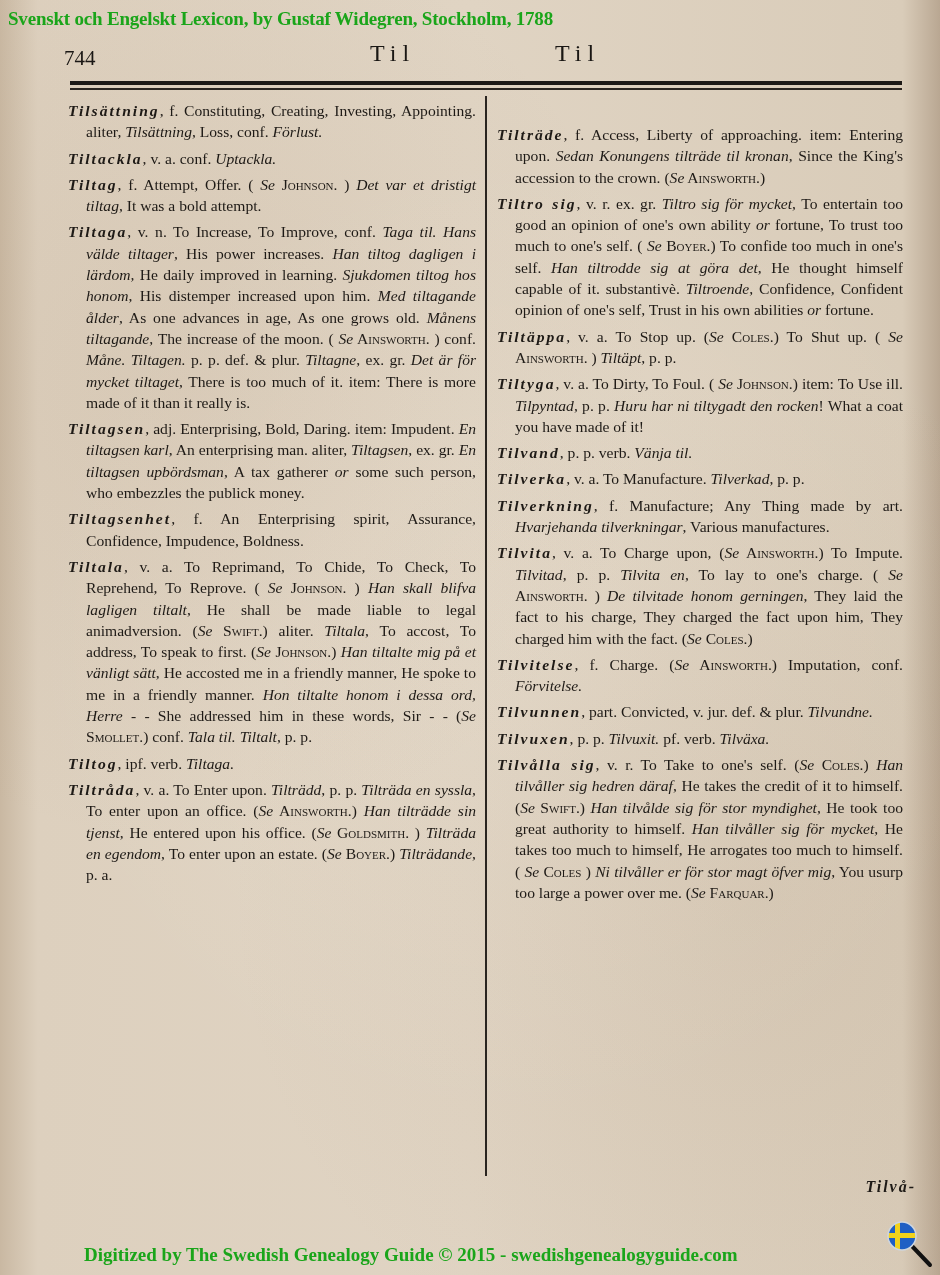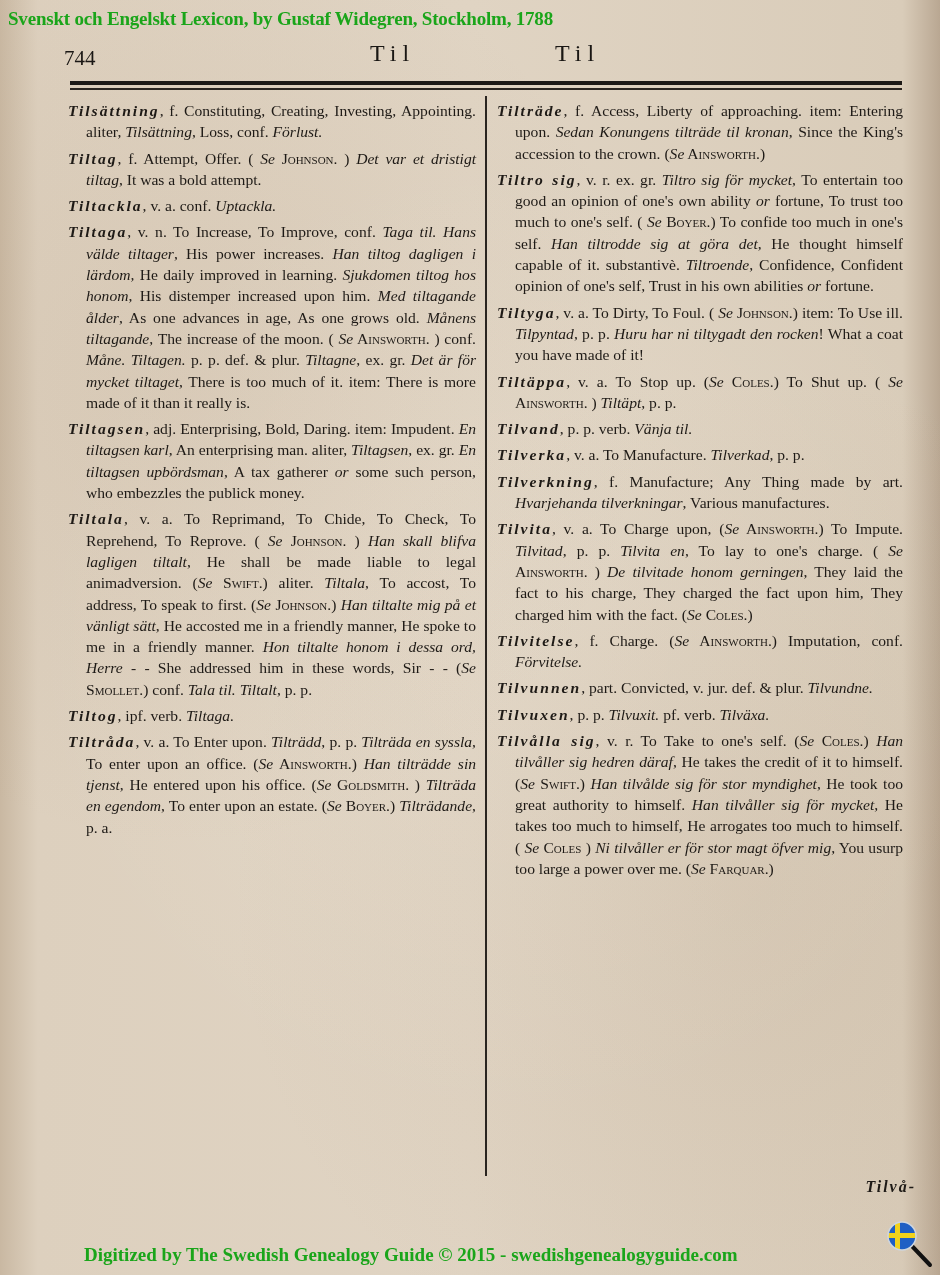--- a/index.html
+++ b/index.html
@@ -35,21 +35,21 @@
   }
   .rule-thin {
     position: absolute; left: 70px; top: 88px; width: 832px; height: 1.5px;
     background: #2a2520;
   }
   .column {
     position: absolute; top: 100px; font-size: 15.6px; line-height: 21.3px;
     text-align: justify;
   }
   .col-left { left: 68px; width: 408px; }
-  .col-right { left: 497px; width: 406px; }
+  .col-right { left: 497px; width: 406px; margin-top: 24px; }
   .col-divider {
     position: absolute; left: 485px; top: 96px; width: 2px; height: 1080px;
     background: #2a2520;
   }
   .entry {
     margin: 0 0 5px 0; padding-left: 18px; text-indent: -18px;
   }
   .hw { font-style: italic; font-weight: bold; letter-spacing: 2px; }
   .it { font-style: italic; }
   .sc { font-variant: small-caps; }
@@ -72,34 +72,35 @@
 <div class="page-number">744</div>
 <div class="running-head">
   <span class="rh-left">Til</span>
   <span class="rh-right">Til</span>
 </div>
 <div class="rule-thick"></div>
 <div class="rule-thin"></div>
 
 <div class="column col-left" id="col-left">
     <p class="entry"><span class="hw">Tilsättning</span><span>, f. Constituting, Creating, Investing, Appointing. aliter, </span><span class="it">Tilsättning</span><span>, Loss, conf. </span><span class="it">Förlust.</span></p>
+    <p class="entry"><span class="hw">Tiltackla</span><span>, v. a. conf. </span><span class="it">Uptackla.</span></p>
     <p class="entry"><span class="hw">Tiltag</span><span>, f. Attempt, Offer. ( </span><span class="it">Se</span><span class="sc"> Johnson.</span><span> ) </span><span class="it">Det var et dristigt tiltag</span><span>, It was a bold attempt.</span></p>
-    <p class="entry"><span class="hw">Tiltackla</span><span>, v. a. conf. </span><span class="it">Uptackla.</span></p>
     <p class="entry"><span class="hw">Tiltaga</span><span>, v. n. To Increase, To Improve, conf. </span><span class="it">Taga til. Hans välde tiltager</span><span>, His power increases. </span><span class="it">Han tiltog dagligen i lärdom,</span><span> He daily improved in learning. </span><span class="it">Sjukdomen tiltog hos honom</span><span>, His distemper increased upon him. </span><span class="it">Med tiltagande ålder</span><span>, As one advances in age, As one grows old. </span><span class="it">Månens tiltagande</span><span>, The increase of the moon. ( </span><span class="it">Se</span><span class="sc"> Ainsworth.</span><span> ) conf. </span><span class="it">Måne. Tiltagen.</span><span> p. p. def. &amp; plur. </span><span class="it">Tiltagne</span><span>, ex. gr. </span><span class="it">Det är för mycket tiltaget</span><span>, There is too much of it. item: There is more made of it than it really is.</span></p>
     <p class="entry"><span class="hw">Tiltagsen</span><span>, adj. Enterprising, Bold, Daring. item: Impudent. </span><span class="it">En tiltagsen karl</span><span>, An enterprising man. aliter, </span><span class="it">Tiltagsen</span><span>, ex. gr. </span><span class="it">En tiltagsen upbördsman</span><span>, A tax gatherer </span><span class="it">or</span><span> some such person, who embezzles the publick money.</span></p>
+    <p class="entry"><span class="hw">Tiltagsenhet</span><span>, f. An Enterprising spirit, Assurance, Confidence, Impudence, Boldness.</span></p>
     <p class="entry"><span class="hw">Tiltala</span><span>, v. a. To Reprimand, To Chide, To Check, To Reprehend, To Reprove. ( </span><span class="it">Se</span><span class="sc"> Johnson.</span><span> ) </span><span class="it">Han skall blifva lagligen tiltalt</span><span>, He shall be made liable to legal animadversion. (</span><span class="it">Se</span><span class="sc"> Swift.</span><span>) aliter. </span><span class="it">Tiltala</span><span>, To accost, To address, To speak to first. (</span><span class="it">Se</span><span class="sc"> Johnson.</span><span>) </span><span class="it">Han tiltalte mig på et vänligt sätt</span><span>, He accosted me in a friendly manner, He spoke to me in a friendly manner. </span><span class="it">Hon tiltalte honom i dessa ord, Herre</span><span> - - She addressed him in these words, Sir - - (</span><span class="it">Se</span><span class="sc"> Smollet.</span><span>) conf. </span><span class="it">Tala til. Tiltalt</span><span>, p. p.</span></p>
     <p class="entry"><span class="hw">Tiltog</span><span>, ipf. verb. </span><span class="it">Tiltaga.</span></p>
     <p class="entry"><span class="hw">Tiltråda</span><span>, v. a. To Enter upon. </span><span class="it">Tilträdd</span><span>, p. p. </span><span class="it">Tilträda en syssla</span><span>, To enter upon an office. (</span><span class="it">Se</span><span class="sc"> Ainsworth.</span><span>) </span><span class="it">Han tilträdde sin tjenst</span><span>, He entered upon his office. (</span><span class="it">Se</span><span class="sc"> Goldsmith.</span><span> ) </span><span class="it">Tilträda en egendom</span><span>, To enter upon an estate. (</span><span class="it">Se</span><span class="sc"> Boyer.</span><span>) </span><span class="it">Tilträdande</span><span>, p. a.</span></p>
   </div>
 <div class="col-divider"></div>
 <div class="column col-right" id="col-right">
     <p class="entry"><span class="hw">Tilträde</span><span>, f. Access, Liberty of approaching. item: Entering upon. </span><span class="it">Sedan Konungens tilträde til kronan</span><span>, Since the King's accession to the crown. (</span><span class="it">Se</span><span class="sc"> Ainsworth.</span><span>)</span></p>
     <p class="entry"><span class="hw">Tiltro sig</span><span>, v. r. ex. gr. </span><span class="it">Tiltro sig för mycket</span><span>, To entertain too good an opinion of one's own ability </span><span class="it">or</span><span> fortune, To trust too much to one's self. ( </span><span class="it">Se</span><span class="sc"> Boyer.</span><span>) To confide too much in one's self. </span><span class="it">Han tiltrodde sig at göra det</span><span>, He thought himself capable of it. substantivè. </span><span class="it">Tiltroende</span><span>, Confidence, Confident opinion of one's self, Trust in his own abilities </span><span class="it">or</span><span> fortune.</span></p>
+    <p class="entry"><span class="hw">Tiltäppa</span><span>, v. a. To Stop up. (</span><span class="it">Se</span><span class="sc"> Coles.</span><span>) To Shut up. ( </span><span class="it">Se</span><span class="sc"> Ainsworth.</span><span> ) </span><span class="it">Tiltäpt</span><span>, p. p.</span></p>
     <p class="entry"><span class="hw">Tiltyga</span><span>, v. a. To Dirty, To Foul. ( </span><span class="it">Se</span><span class="sc"> Johnson.</span><span>) item: To Use ill. </span><span class="it">Tilpyntad</span><span>, p. p. </span><span class="it">Huru har ni tiltygadt den rocken</span><span>! What a coat you have made of it!</span></p>
-    <p class="entry"><span class="hw">Tiltäppa</span><span>, v. a. To Stop up. (</span><span class="it">Se</span><span class="sc"> Coles.</span><span>) To Shut up. ( </span><span class="it">Se</span><span class="sc"> Ainsworth.</span><span> ) </span><span class="it">Tiltäpt</span><span>, p. p.</span></p>
     <p class="entry"><span class="hw">Tilvand</span><span>, p. p. verb. </span><span class="it">Vänja til.</span></p>
     <p class="entry"><span class="hw">Tilverka</span><span>, v. a. To Manufacture. </span><span class="it">Tilverkad</span><span>, p. p.</span></p>
     <p class="entry"><span class="hw">Tilverkning</span><span>, f. Manufacture; Any Thing made by art. </span><span class="it">Hvarjehanda tilverkningar</span><span>, Various manufactures.</span></p>
     <p class="entry"><span class="hw">Tilvita</span><span>, v. a. To Charge upon, (</span><span class="it">Se</span><span class="sc"> Ainsworth.</span><span>) To Impute. </span><span class="it">Tilvitad</span><span>, p. p. </span><span class="it">Tilvita en</span><span>, To lay to one's charge. ( </span><span class="it">Se</span><span class="sc"> Ainsworth.</span><span> ) </span><span class="it">De tilvitade honom gerningen</span><span>, They laid the fact to his charge, They charged the fact upon him, They charged him with the fact. (</span><span class="it">Se</span><span class="sc"> Coles.</span><span>)</span></p>
     <p class="entry"><span class="hw">Tilvitelse</span><span>, f. Charge. (</span><span class="it">Se</span><span class="sc"> Ainsworth.</span><span>) Imputation, conf. </span><span class="it">Förvitelse.</span></p>
     <p class="entry"><span class="hw">Tilvunnen</span><span>, part. Convicted, v. jur. def. &amp; plur. </span><span class="it">Tilvundne.</span></p>
     <p class="entry"><span class="hw">Tilvuxen</span><span>, p. p. </span><span class="it">Tilvuxit.</span><span> pf. verb. </span><span class="it">Tilväxa.</span></p>
     <p class="entry"><span class="hw">Tilvålla sig</span><span>, v. r. To Take to one's self. (</span><span class="it">Se</span><span class="sc"> Coles.</span><span>) </span><span class="it">Han tilvåller sig hedren däraf</span><span>, He takes the credit of it to himself. (</span><span class="it">Se</span><span class="sc"> Swift.</span><span>) </span><span class="it">Han tilvålde sig för stor myndighet</span><span>, He took too great authority to himself. </span><span class="it">Han tilvåller sig för mycket</span><span>, He takes too much to himself, He arrogates too much to himself. ( </span><span class="it">Se</span><span class="sc"> Coles</span><span> ) </span><span class="it">Ni tilvåller er för stor magt öfver mig</span><span>, You usurp too large a power over me. (</span><span class="it">Se</span><span class="sc"> Farquar.</span><span>)</span></p>
   </div>
 

